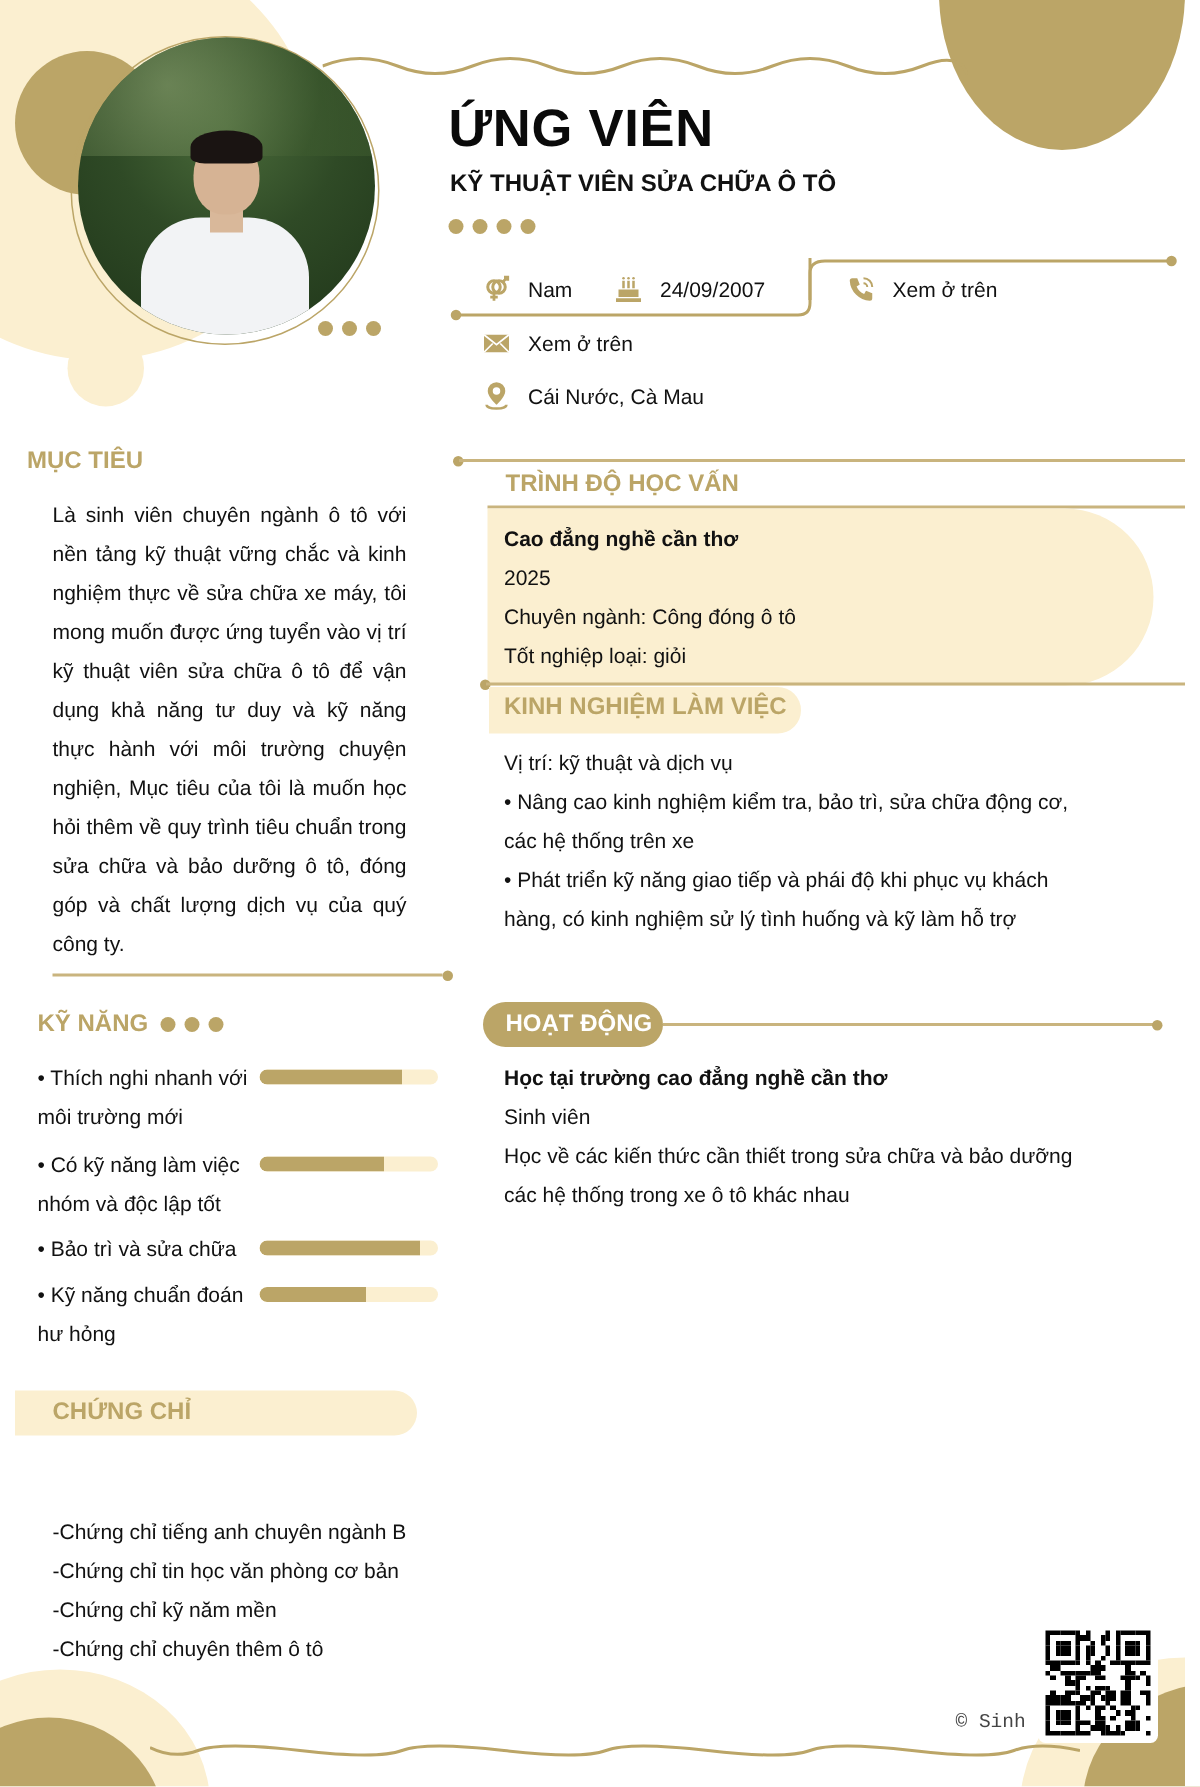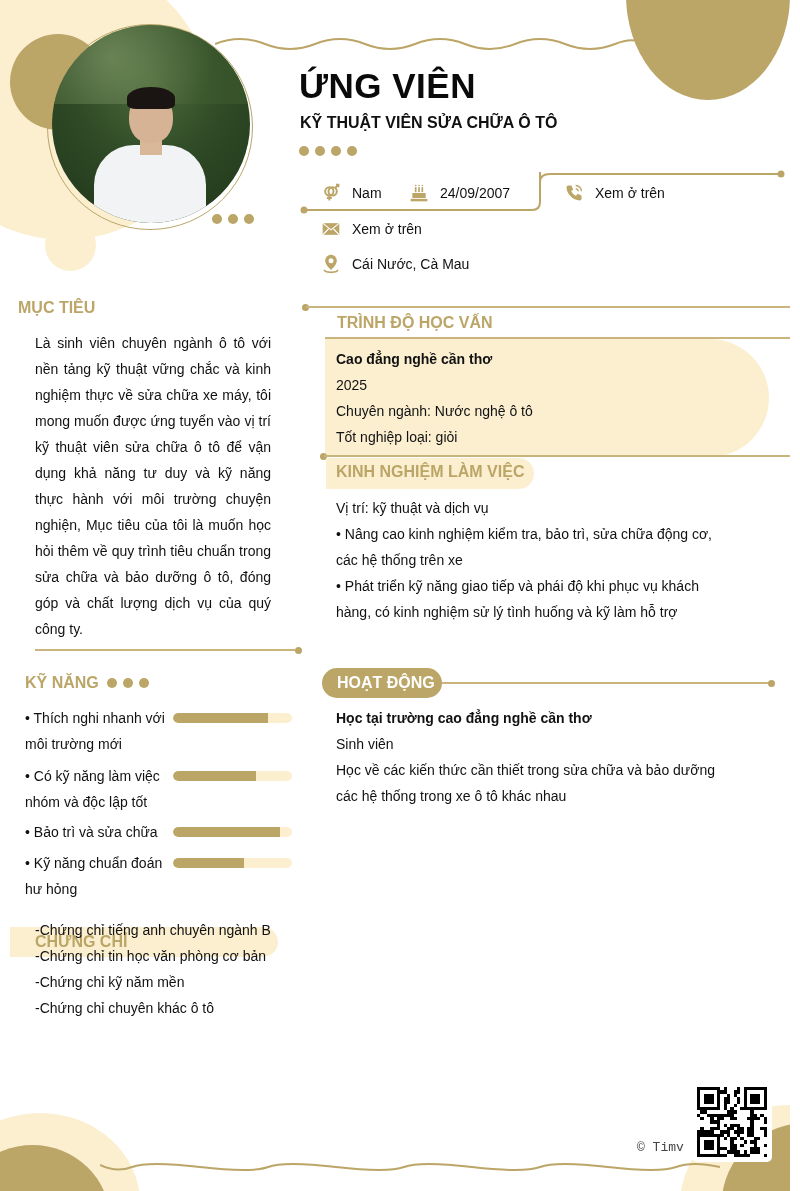--- a/index.html
+++ b/index.html
@@ -188,36 +188,36 @@
   </div>
   <div class="skill-row" style="top:819px;">
     <div class="skill-text">• Bảo trì và sửa chữa</div>
     <div class="bar">
         <div class="fill" style="width:90%;"></div>
       </div>
   </div>
 
   <div class="abs cert-pill"></div>
   <div class="abs sec-title" style="left:35px;top:933px;">CHỨNG CHỈ</div>
-  <div class="abs para" style="left:35px;top:917px;">
+  <div class="abs para" style="left:35px;top:1008px;">
     <div>-Chứng chỉ tiếng anh chuyên ngành B</div>
     <div>-Chứng chỉ tin học văn phòng cơ bản</div>
     <div>-Chứng chỉ kỹ năm mền</div>
-    <div>-Chứng chỉ chuyên khác ô tô</div>
+    <div>-Chứng chỉ chuyên thêm ô tô</div>
   </div>
 
   <div class="hdot" style="left:302px;top:304px;"></div>
   <div class="hline" style="left:306px;top:306px;width:488px;"></div>
   <div class="abs sec-title" style="left:337px;top:314px;">TRÌNH ĐỘ HỌC VẤN</div>
   <div class="hline" style="left:325px;top:337px;width:469px;"></div>
   <div class="abs edu-box"></div>
   <div class="abs para" style="left:336px;top:346px;">
     <div style="font-weight:700;">Cao đẳng nghề cần thơ</div>
     <div>2025</div>
-    <div>Chuyên ngành: Nước nghệ ô tô</div>
+    <div>Chuyên ngành: Công đóng ô tô</div>
     <div>Tốt nghiệp loại: giỏi</div>
   </div>
 
   <div class="hdot" style="left:320px;top:453px;"></div>
   <div class="hline" style="left:324px;top:455px;width:470px;"></div>
   <div class="abs exp-pill"></div>
   <div class="abs sec-title" style="left:336px;top:463px;">KINH NGHIỆM LÀM VIỆC</div>
   <div class="abs para" style="left:336px;top:495px;width:390px;">
     <div>Vị trí: kỹ thuật và dịch vụ</div>
     <div>• Nâng cao kinh nghiệm kiểm tra, bảo trì, sửa chữa động cơ, các hệ thống trên xe</div>
@@ -682,15 +682,15 @@
         <span style="grid-area: 21 / 14;"></span>
         <span style="grid-area: 21 / 15;"></span>
         <span style="grid-area: 21 / 16;"></span>
         <span style="grid-area: 21 / 17; background: transparent;"></span>
         <span style="grid-area: 21 / 18; background: transparent;"></span>
         <span style="grid-area: 21 / 19; background: transparent;"></span>
         <span style="grid-area: 21 / 20; background: transparent;"></span>
         <span style="grid-area: 21 / 21;"></span>
       </div>
   </div>
-  <div class="abs copyright">© Timv</div>
+  <div class="abs copyright">© Sinh</div>
 
 </div>
 
 </body></html>

